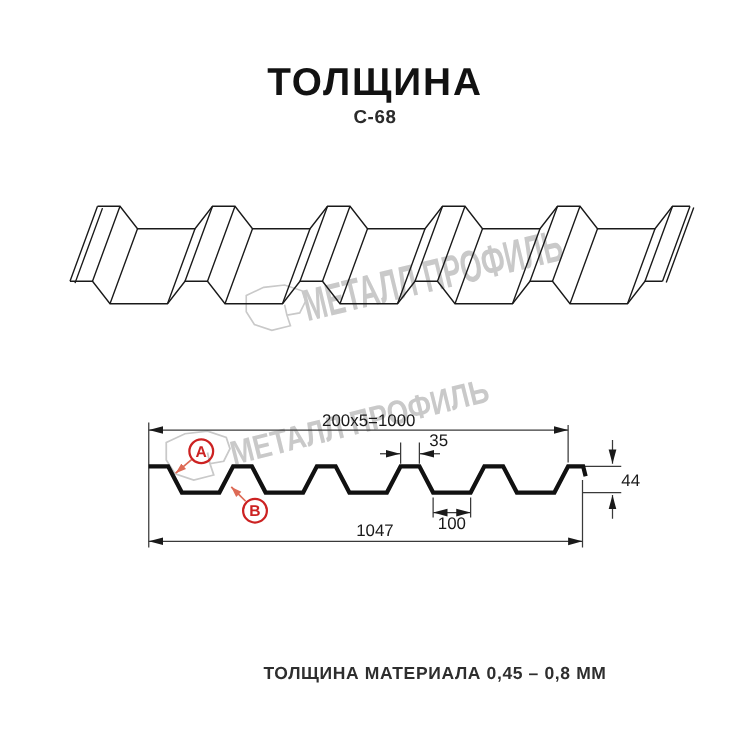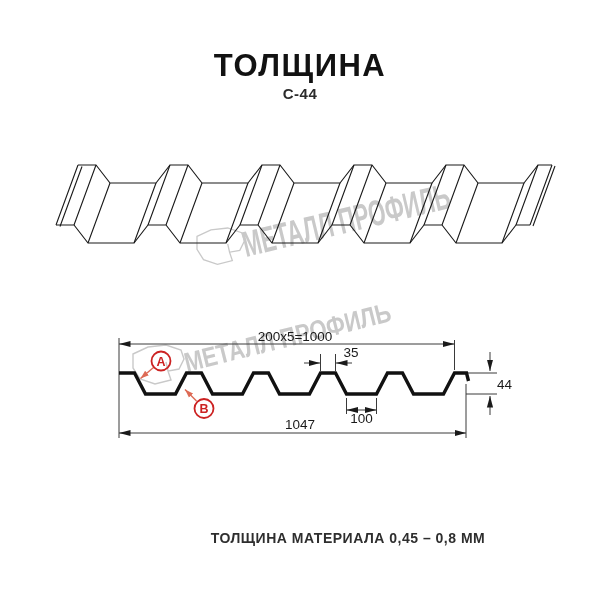--- a/index.html
+++ b/index.html
@@ -26,21 +26,21 @@
   .profile{stroke:#111111;stroke-width:3.4;fill:none;stroke-linejoin:miter;}
   .wm-text{font-family:"Liberation Sans",sans-serif;font-weight:bold;}
   .mark-letter{font-family:"Liberation Sans",sans-serif;font-size:12.5px;font-weight:bold;}
 </style>
 </head>
 <body>
 
 <div class="page">
 
   <div class="title">ТОЛЩИНА</div>
-  <div class="subtitle">С-44</div>
+  <div class="subtitle">С-68</div>
 
   <svg class="art" viewBox="0 0 600 600">
     <defs>
       <marker id="dimArrow" markerUnits="userSpaceOnUse" markerWidth="13" markerHeight="9" refX="11.5" refY="4" orient="auto-start-reverse">
         <path d="M0,0.9 L11.5,4 L0,7.1 Z" fill="#1a1a1a"></path>
       </marker>
       <marker id="redArrow" markerUnits="userSpaceOnUse" markerWidth="10" markerHeight="8" refX="8.5" refY="3.5" orient="auto">
         <path d="M0,0.6 L8.5,3.5 L0,6.4 Z" fill="#dd6a55"></path>
       </marker>
       <path id="mp-logo" fill="none" stroke-width="1.4" d="M0,9 L15,2 L33,0 L48,5 L51,14 L46,24 L35,26 L38,35 L22,39 L7,34 L0,23 Z M35,26 L33,17"></path>

